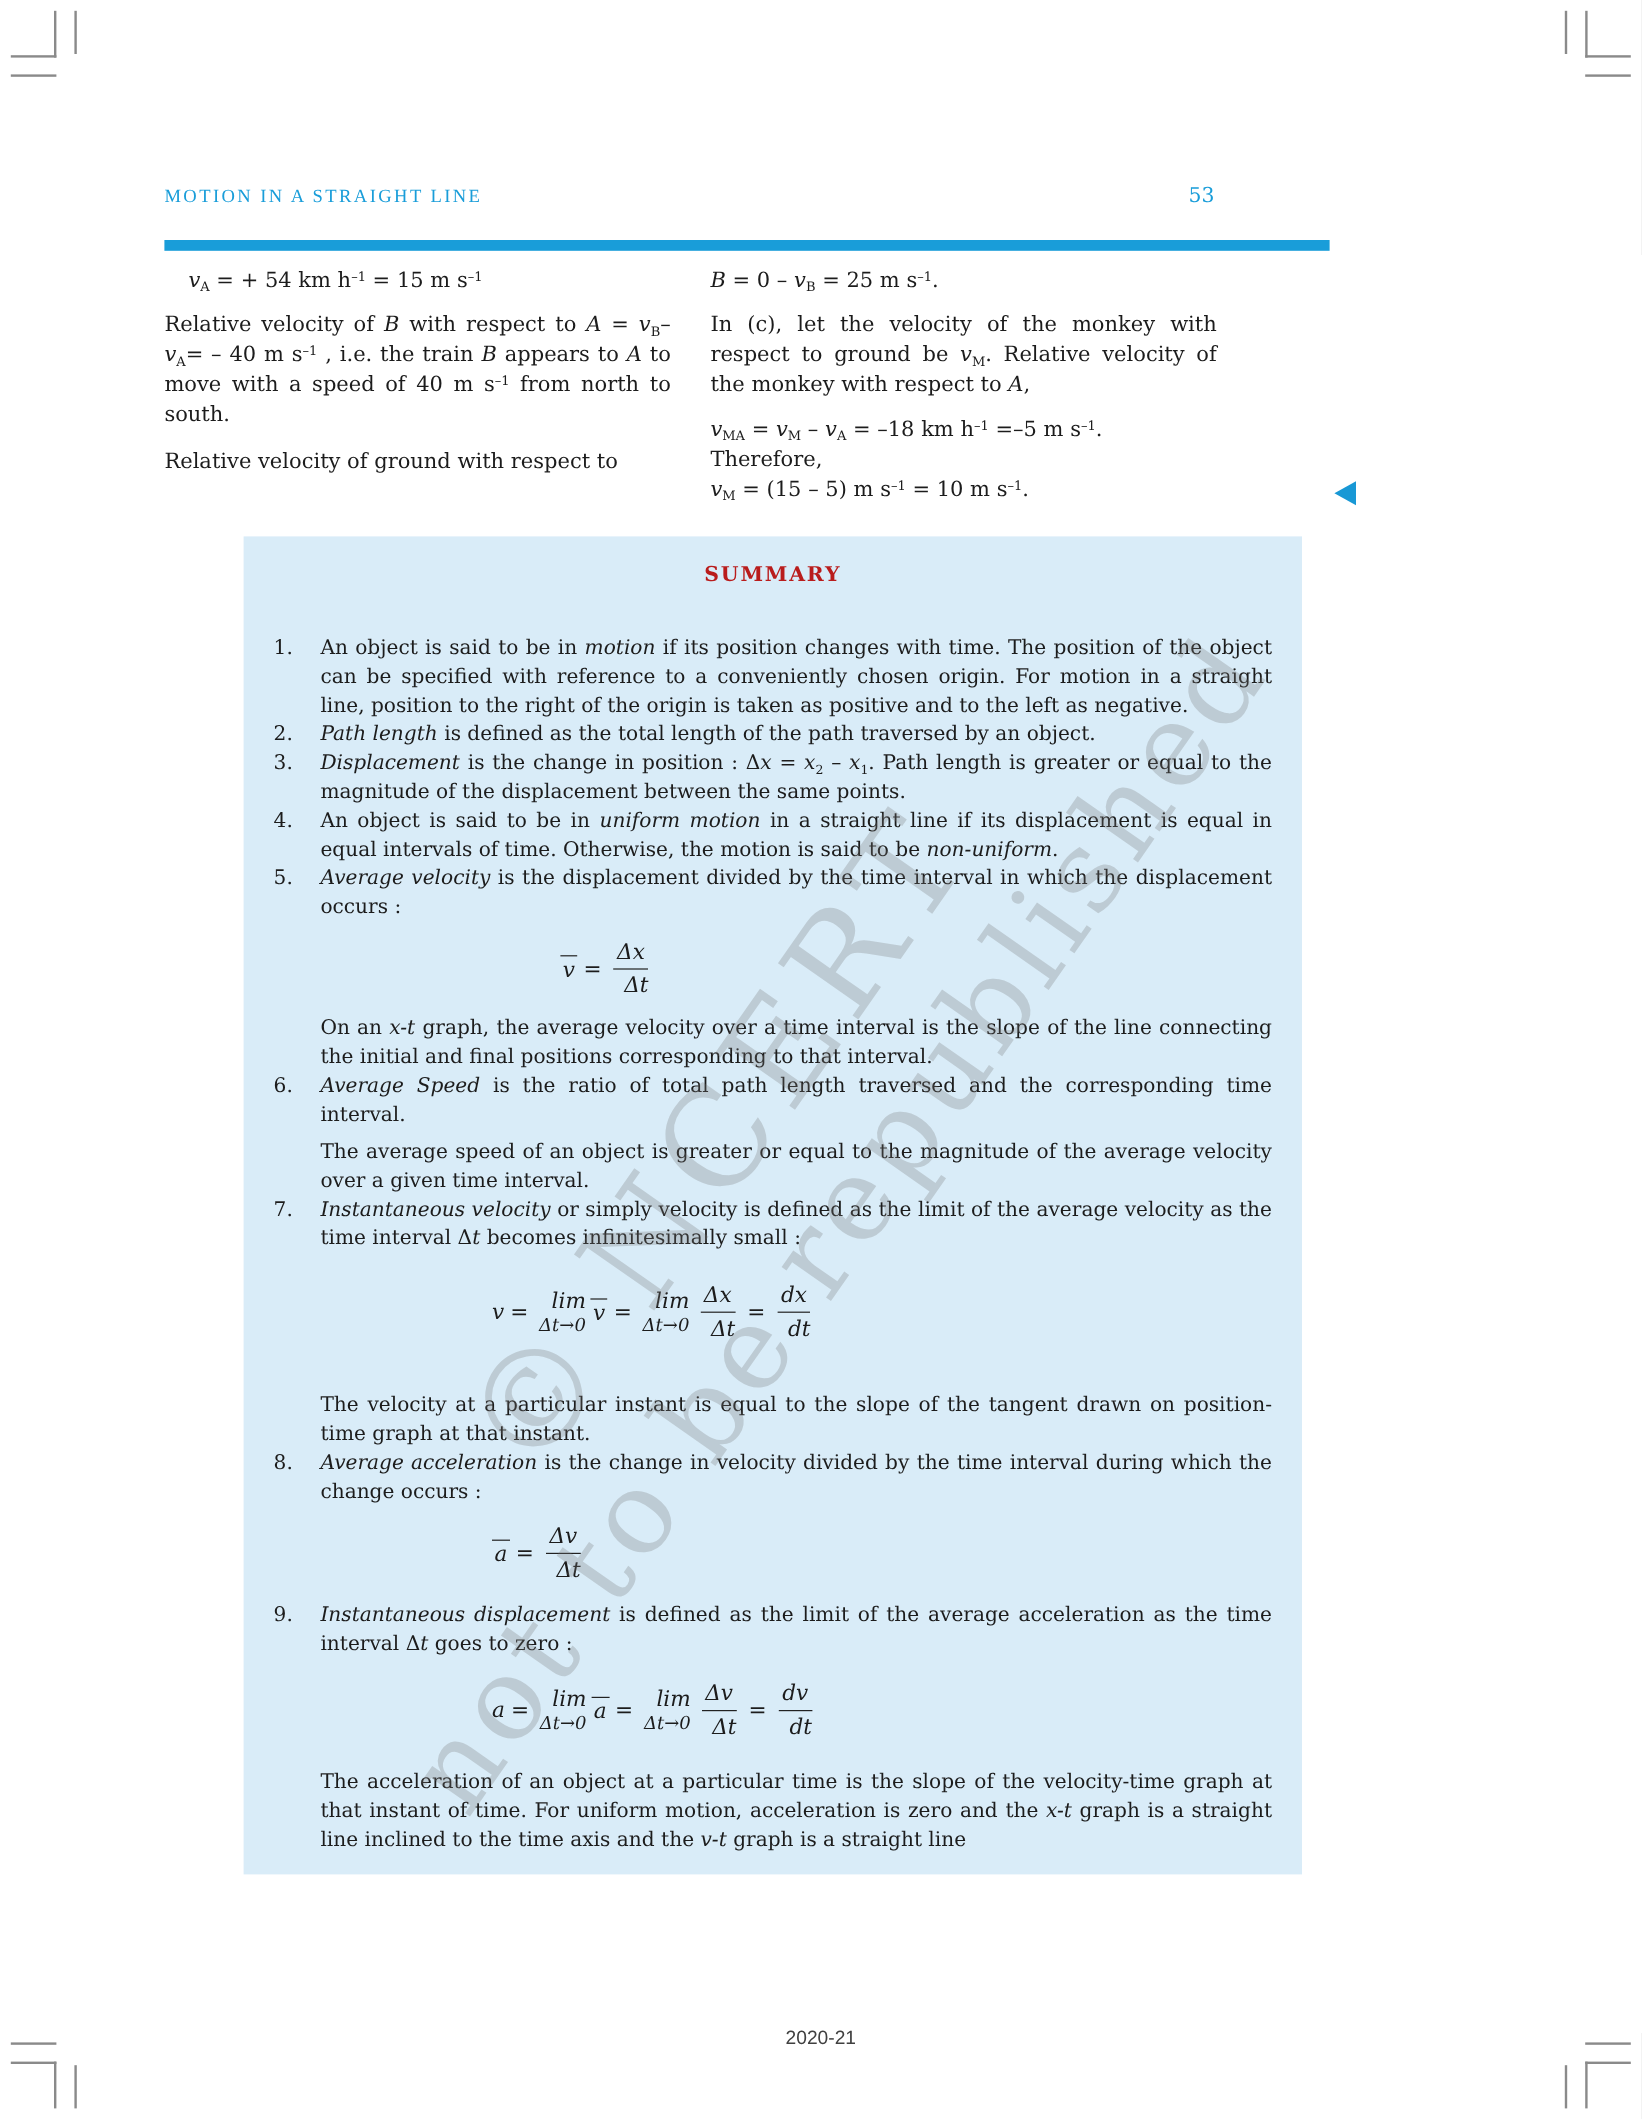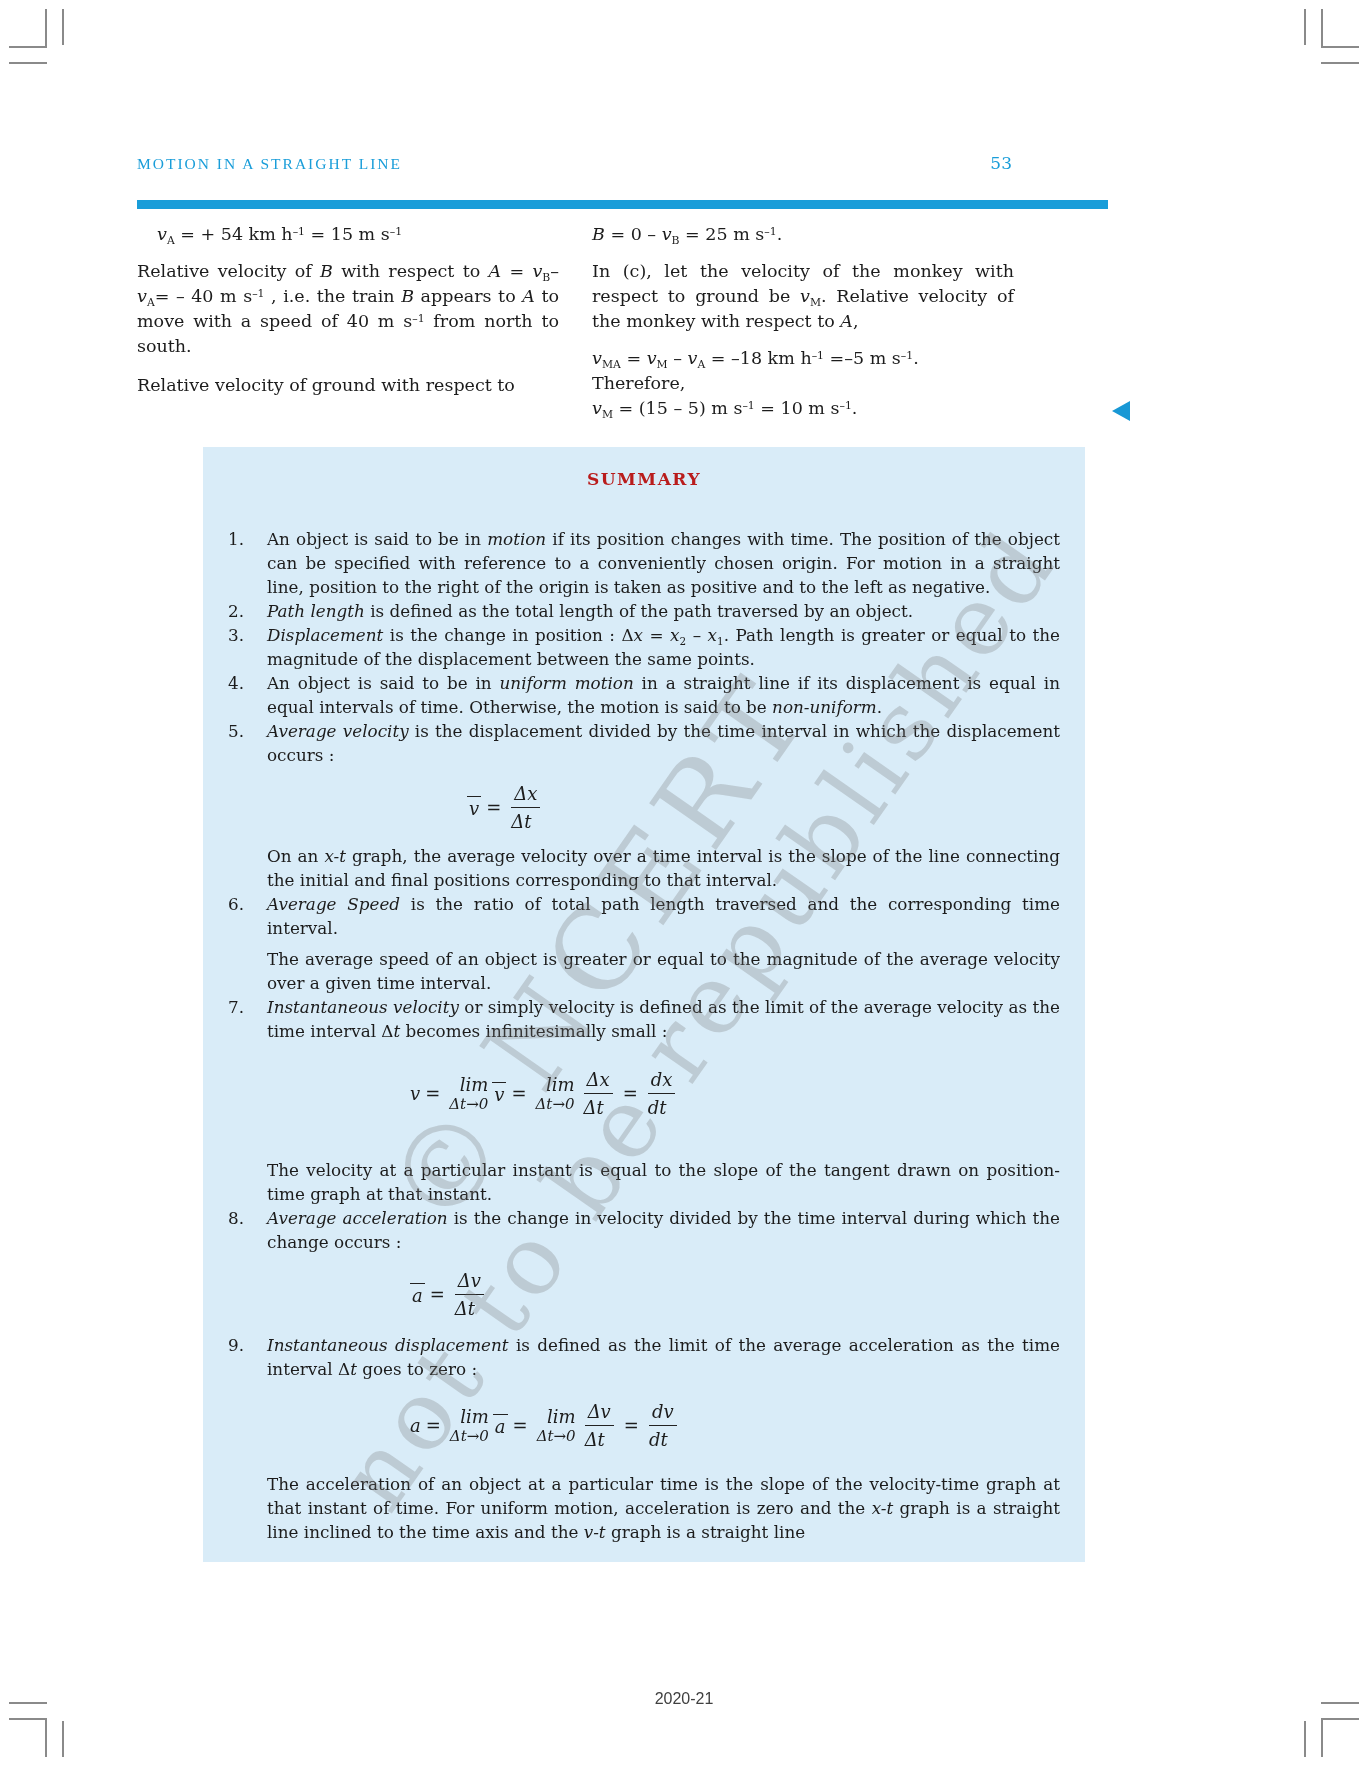--- a/index.html
+++ b/index.html
@@ -39,21 +39,21 @@
   .s-num{font-size:16.8px;line-height:24px;}
   .s-text{margin:0;text-align:justify;font-size:16.8px;line-height:24px;}
   .s-para{margin-top:7px;}
 
   
   .formula{font-size:18px;font-style:italic;display:flex;align-items:center;}
   .f1{margin:16px 0 12px 200px;}
   .f2{margin:26px 0 40px 143px;}
   .f3{margin:16px 0 14px 143px;}
   .f4{margin:20px 0 22px 143px;}
-  .frac{display:inline-flex;flex-direction:column;text-align:left;margin:0 5px;font-style:italic;}
+  .frac{display:inline-flex;flex-direction:column;text-align:right;margin:0 5px;font-style:italic;}
   .frac .num{border-bottom:1.6px solid #222;padding:0 3px 3px 3px;}
   .frac .den{padding-top:3px;}
   .ovb{display:inline-block;border-top:1.8px solid #222;padding:2px 2px 0 2px;line-height:1.1;}
   .feq{margin:0 5px;}
   .limb{display:inline-flex;flex-direction:column;align-items:flex-end;margin:0 4px;line-height:1;}
   .limb .limsub{font-size:15px;margin-top:3px;}
 
   
   .watermark{position:absolute;left:203px;top:447px;width:882px;height:1070px;overflow:hidden;
         pointer-events:none;display:flex;align-items:center;justify-content:center;}

